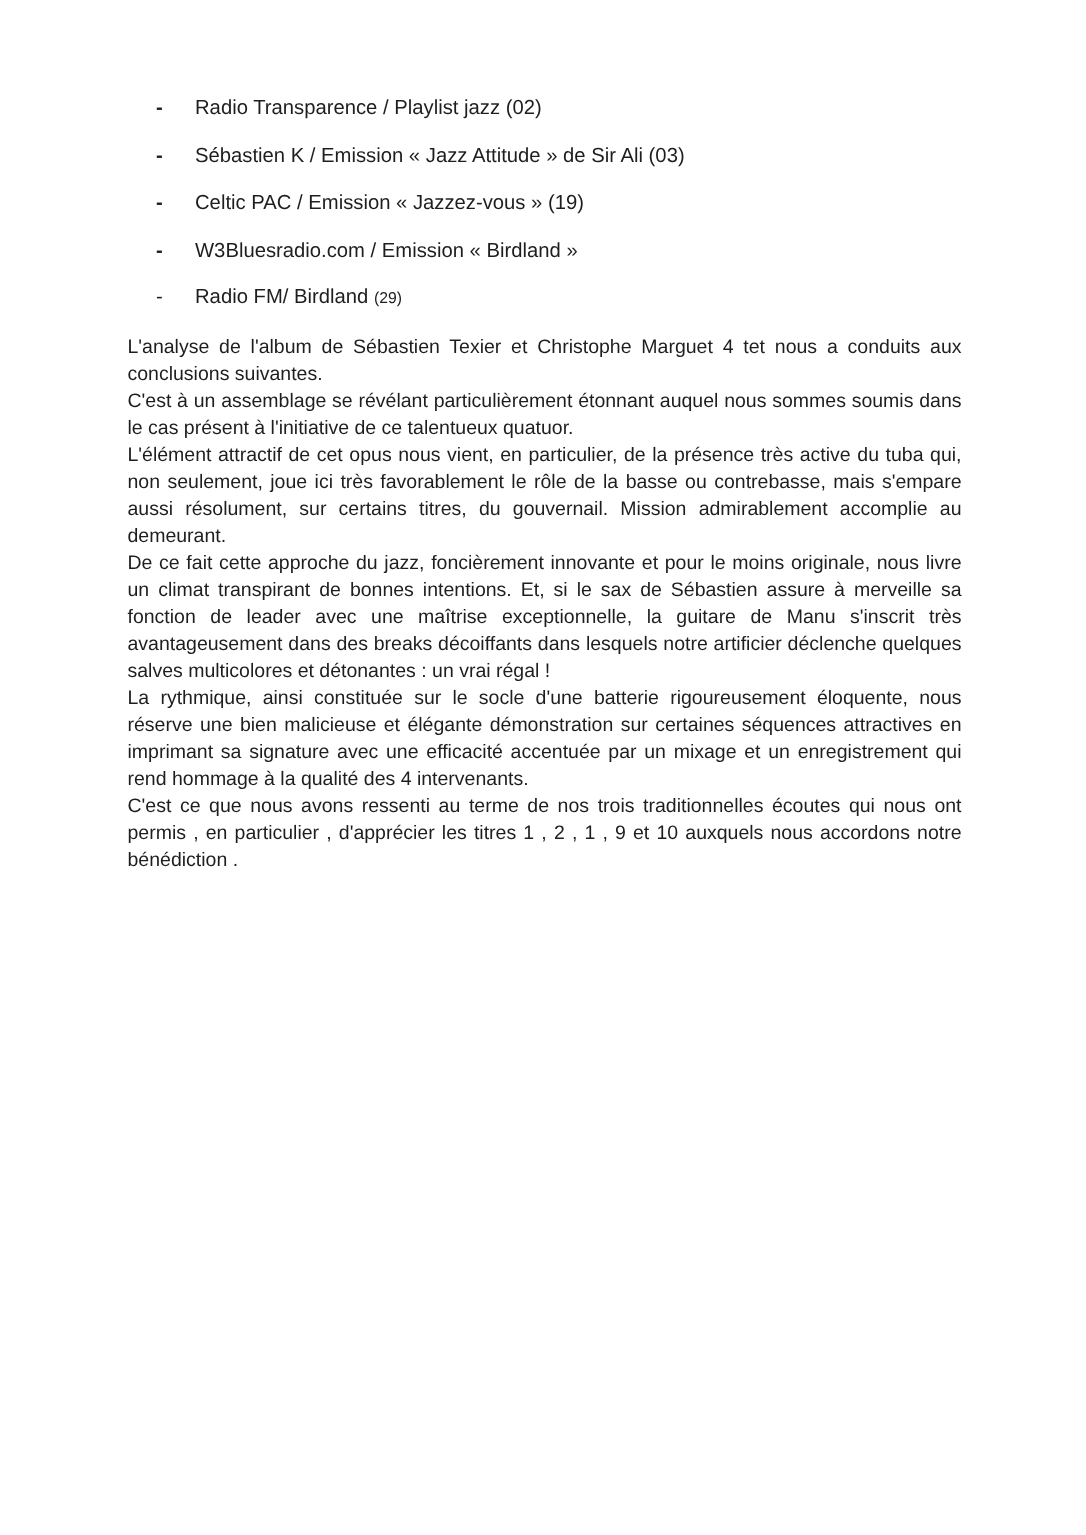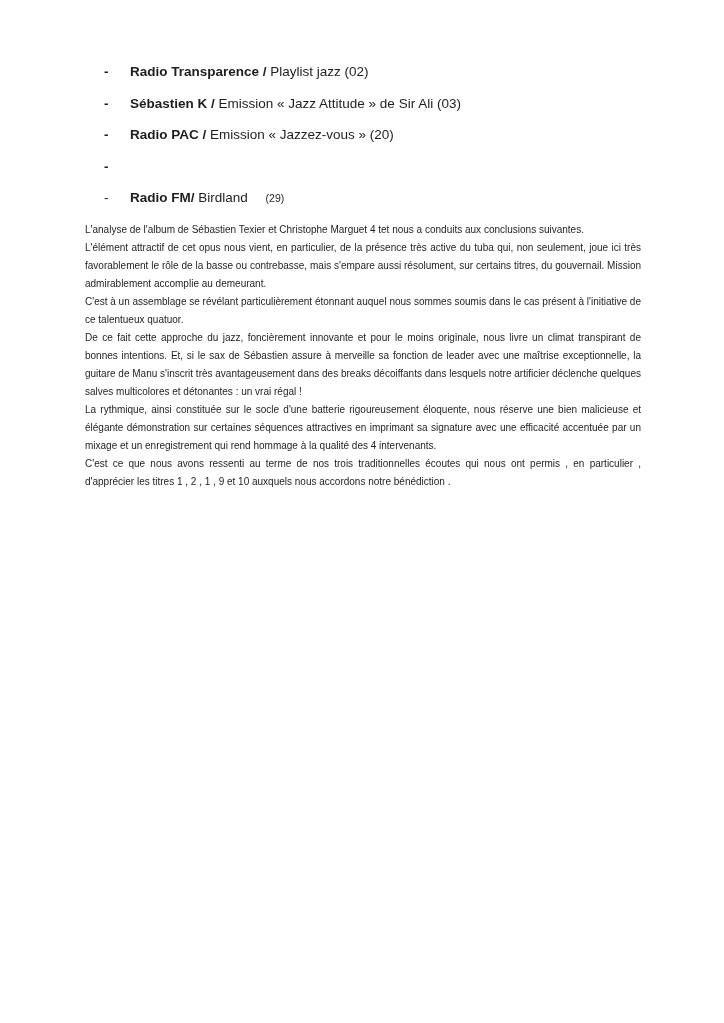--- a/index.html
+++ b/index.html
@@ -24,31 +24,31 @@
     font-size: 13.5px;
     line-height: 18px;
     margin-bottom: 13.5px;
   }
   .bullet {
     flex: 0 0 45px;
     box-sizing: border-box;
     padding-left: 19px;
   }
   .dash-bold { font-weight: bold; }
-  .station { font-weight: bold; }
-  .small-num { font-size: 10.5px; margin-left: 14px; }
+  .station { font-weight: normal; }
+  .small-num { font-size: 10.5px; }
   .heading {
     margin: 0 0 0 45px;
     font-size: 13px;
     line-height: 18px;
     text-decoration: underline;
   }
   .body-par {
     margin: 0;
-    font-size: 10px;
+    font-size: 13px;
     line-height: 18px;
     text-align: justify;
   }
 </style>
 </head>
 <body>
 
 <div class="page">
   <div class="content">
 
@@ -59,36 +59,37 @@
         <span class="item-text"><span class="station">Radio Transparence /</span><span> Playlist jazz (02)</span></span>
       </div>
 
       <div class="list-item">
         <span class="bullet dash-bold">-</span>
         <span class="item-text"><span class="station">Sébastien K /</span><span> Emission « Jazz Attitude » de Sir Ali (03)</span></span>
       </div>
 
       <div class="list-item">
         <span class="bullet dash-bold">-</span>
-        <span class="item-text"><span class="station">Radio PAC /</span><span> Emission « Jazzez-vous » (20)</span></span>
+        <span class="item-text"><span class="station">Celtic PAC /</span><span> Emission « Jazzez-vous » (19)</span></span>
       </div>
 
       <div class="list-item">
         <span class="bullet dash-bold">-</span>
+        <span class="item-text"><span class="station">W3Bluesradio.com /</span><span> Emission « Birdland »</span></span>
       </div>
 
       <div class="list-item">
         <span class="bullet">-</span>
         <span class="item-text"><span class="station">Radio FM/</span><span> Birdland </span><span class="small-num">(29)</span></span>
       </div>
 
     </div>
 
 
     <p class="body-par">L'analyse de l'album de Sébastien Texier et Christophe Marguet 4 tet nous a conduits aux conclusions suivantes.</p>
+    <p class="body-par">C'est à un assemblage se révélant particulièrement étonnant auquel nous sommes soumis dans le cas présent à l'initiative de ce talentueux quatuor.</p>
     <p class="body-par">L'élément attractif de cet opus nous vient, en particulier, de la présence très active du tuba qui, non seulement, joue ici très favorablement le rôle de la basse ou contrebasse, mais s'empare aussi résolument, sur certains titres, du gouvernail. Mission admirablement accomplie au demeurant.</p>
-    <p class="body-par">C'est à un assemblage se révélant particulièrement étonnant auquel nous sommes soumis dans le cas présent à l'initiative de ce talentueux quatuor.</p>
     <p class="body-par">De ce fait cette approche du jazz, foncièrement innovante et pour le moins originale, nous livre un climat transpirant de bonnes intentions. Et, si le sax de Sébastien assure à merveille sa fonction de leader avec une maîtrise exceptionnelle, la guitare de Manu s'inscrit très avantageusement dans des breaks décoiffants dans lesquels notre artificier déclenche quelques salves multicolores et détonantes : un vrai régal !</p>
     <p class="body-par">La rythmique, ainsi constituée sur le socle d'une batterie rigoureusement éloquente, nous réserve une bien malicieuse et élégante démonstration sur certaines séquences attractives en imprimant sa signature avec une efficacité accentuée par un mixage et un enregistrement qui rend hommage à la qualité des 4 intervenants.</p>
     <p class="body-par">C'est ce que nous avons ressenti au terme de nos trois traditionnelles écoutes qui nous ont permis , en particulier , d'apprécier les titres 1 , 2 , 1 , 9 et 10 auxquels nous accordons notre bénédiction .</p>
 
   </div>
 </div>
 
 </body></html>

